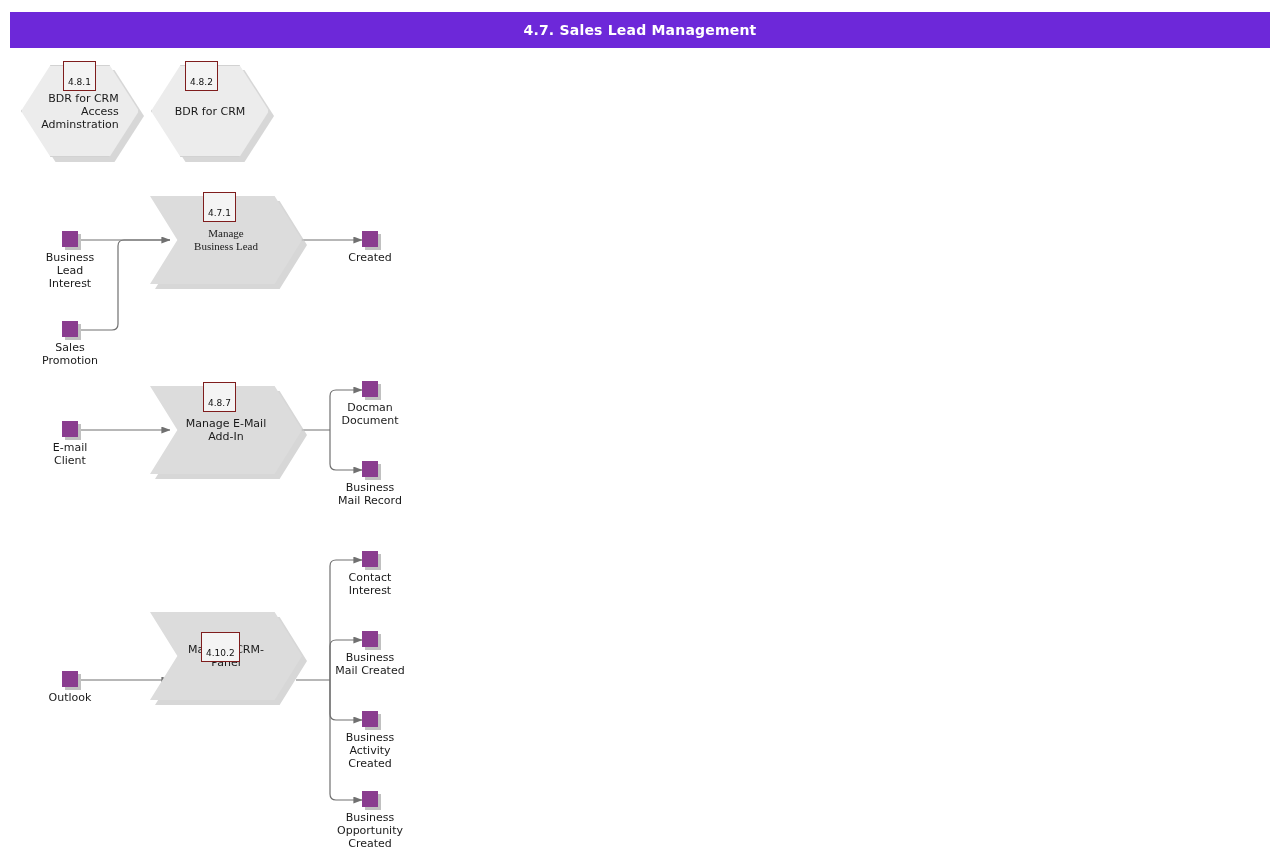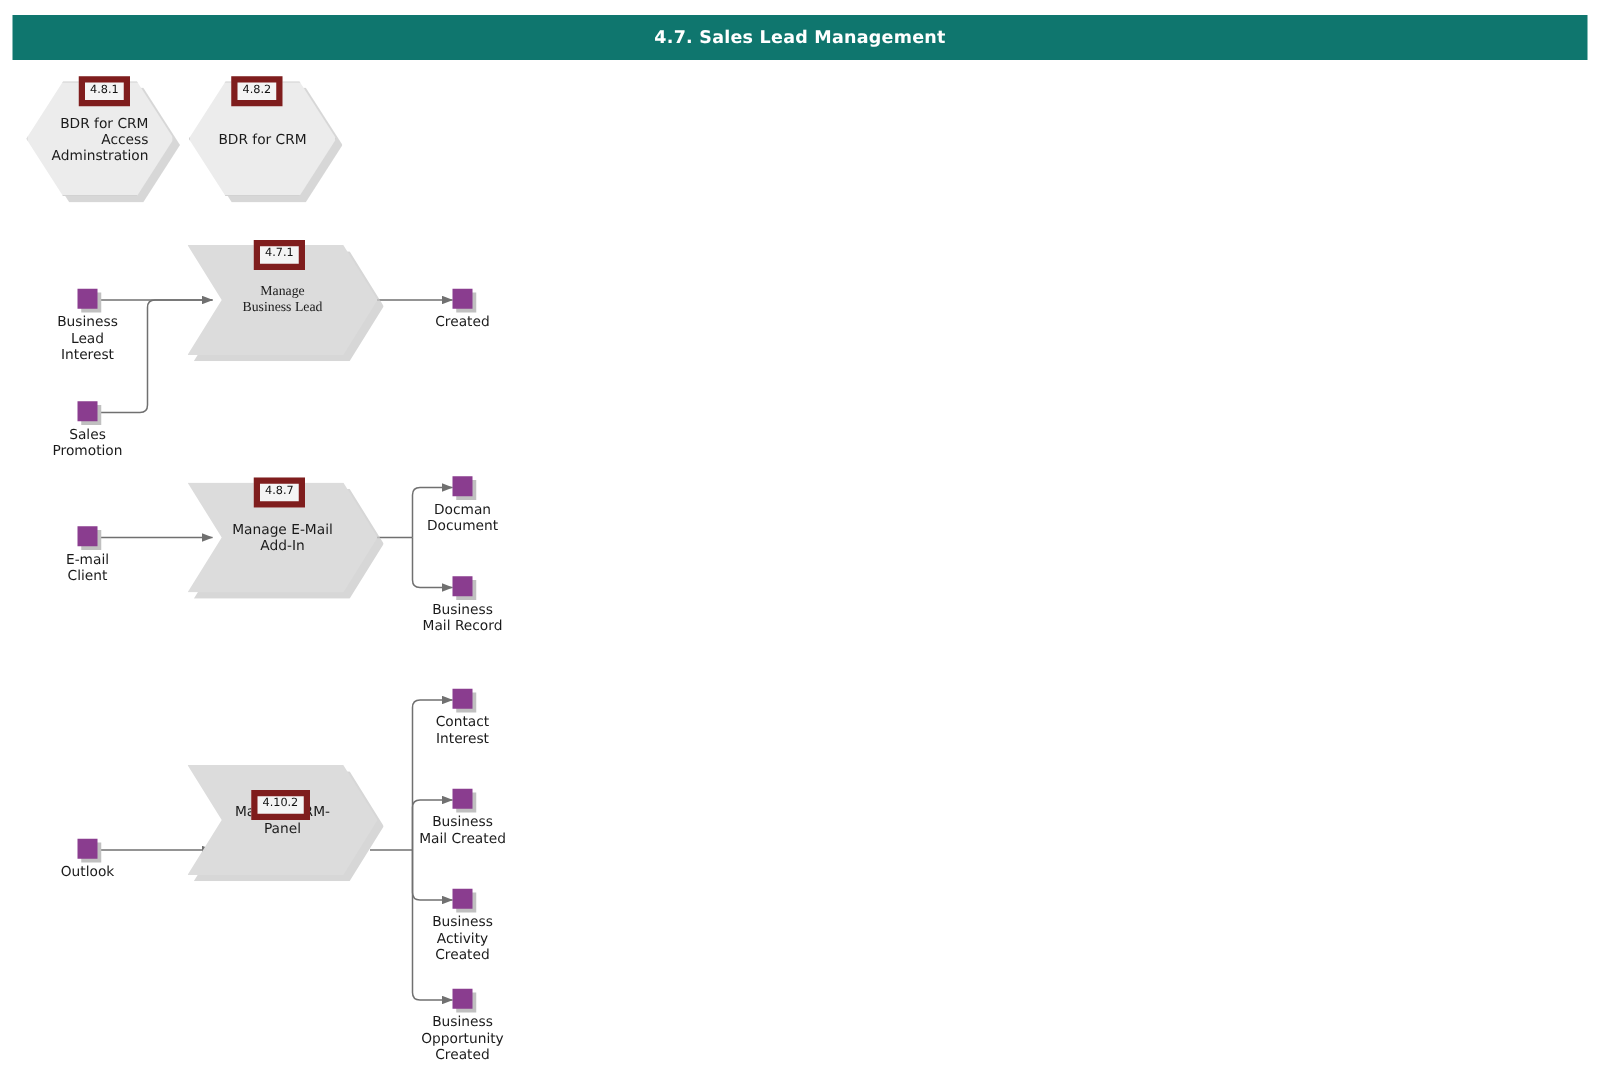--- a/index.html
+++ b/index.html
@@ -17,21 +17,21 @@
     color: #1a1a1a;
   }
 
   
   #header-bar {
     position: absolute;
     left: 10px;
     top: 12px;
     width: 1260px;
     height: 36px;
-    background: #0f766e;
+    background: #6d28d9;
     box-sizing: border-box;
     display: flex;
     align-items: center;
     justify-content: center;
   }
   #header-title {
     color: #ffffff;
     font-size: 14px;
     font-weight: bold;
     font-family: "DejaVu Sans", sans-serif;
@@ -126,24 +126,24 @@
     font-size: 11px;
     line-height: 13px;
     color: #1a1a1a;
     white-space: pre-line;
   }
 
   
   .id-tag {
     position: absolute;
     background: #f4f4f4;
-    border: 5px solid #7f1d1d;
+    border: 1px solid #7f1d1d;
     font-size: 9px;
     line-height: 11px;
-    padding: 1px 4px 2px 4px;
+    padding: 15px 4px 2px 4px;
     color: #111111;
     white-space: nowrap;
     font-family: "DejaVu Sans", sans-serif;
     z-index: 5;
   }
 
   
   .obj-wrap {
     position: absolute;
     width: 0;

